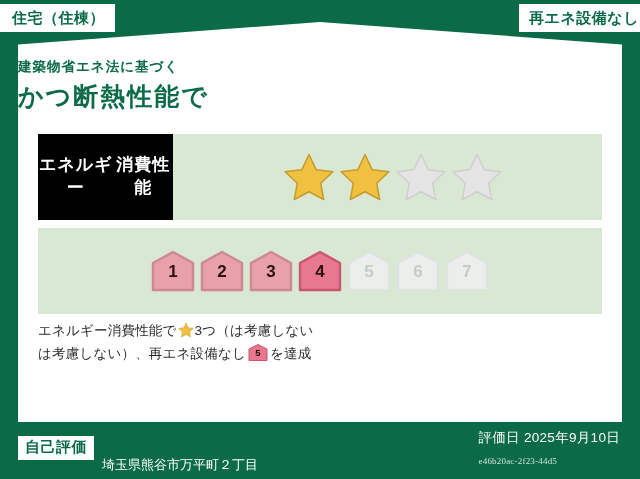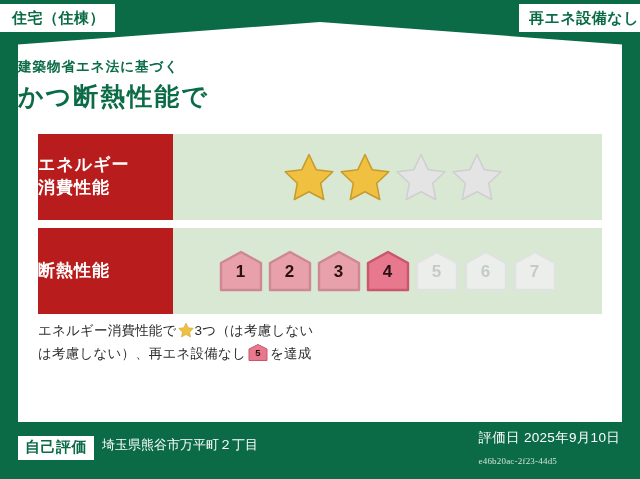--- a/index.html
+++ b/index.html
@@ -89,29 +89,29 @@
   }
   .perf-row {
     display: flex;
     align-items: stretch;
     background: #d8e8d2;
     height: 86px;
     margin-bottom: 8px;
   }
   .row-label {
     width: 135px;
-    background: #b91c1c;
+    background: #000000;
     color: #ffffff;
     font-weight: bold;
     font-size: 17px;
     letter-spacing: 1px;
     line-height: 1.35;
     display: flex;
-    flex-direction: column;
-    align-items: flex-start;
+    flex-direction: row;
+    align-items: center;
     justify-content: center;
     text-align: center;
     flex: 0 0 135px;
   }
   .row-label .ln { display: block; }
   .row-value {
     flex: 1 1 auto;
     display: flex;
     align-items: center;
     justify-content: center;
@@ -244,20 +244,21 @@
     letter-spacing: 0.5px;
     padding: 3px 7px 4px 7px;
     line-height: 1.1;
     white-space: nowrap;
   }
   .assess-address {
     color: #ffffff;
     font-size: 13px;
     margin-left: 8px;
     white-space: nowrap;
+    margin-top: 20px;
   }
   .footer-right {
     position: absolute;
     right: 20px;
     top: 7px;
     text-align: left;
     color: #ffffff;
   }
   .eval-date {
     font-size: 13.5px;
@@ -308,23 +309,20 @@
                   <polygon points="12,1.6 15.3,8.6 23,9.6 17.4,14.9 18.8,22.4 12,18.8 5.2,22.4 6.6,14.9 1,9.6 8.7,8.6" fill="#e4e4e4" stroke="#cfcfcf" stroke-width="0.7" stroke-linejoin="round"></polygon>
                 </svg>
                 <svg viewBox="0 0 24 24" class="star">
                   <polygon points="12,1.6 15.3,8.6 23,9.6 17.4,14.9 18.8,22.4 12,18.8 5.2,22.4 6.6,14.9 1,9.6 8.7,8.6" fill="#e4e4e4" stroke="#cfcfcf" stroke-width="0.7" stroke-linejoin="round"></polygon>
                 </svg>
               </div>
           </div>
         </div>
 
         <div class="perf-row">
-          <div class="row-label">
-            <span class="ln">断熱性能</span>
-          </div>
           <div class="row-value">
             <div class="grades" id="grades">
                 <div class="grade on">
                   <svg viewBox="0 0 46 44" aria-hidden="true">
                     <polygon points="23,3 43,14 43,41 3,41 3,14" fill="#e8a0ab" stroke="#cf8794" stroke-width="2.4" stroke-linejoin="round"></polygon>
                   </svg>
                   <span class="num">1</span>
                 </div>
                 <div class="grade on">
                   <svg viewBox="0 0 46 44" aria-hidden="true">

